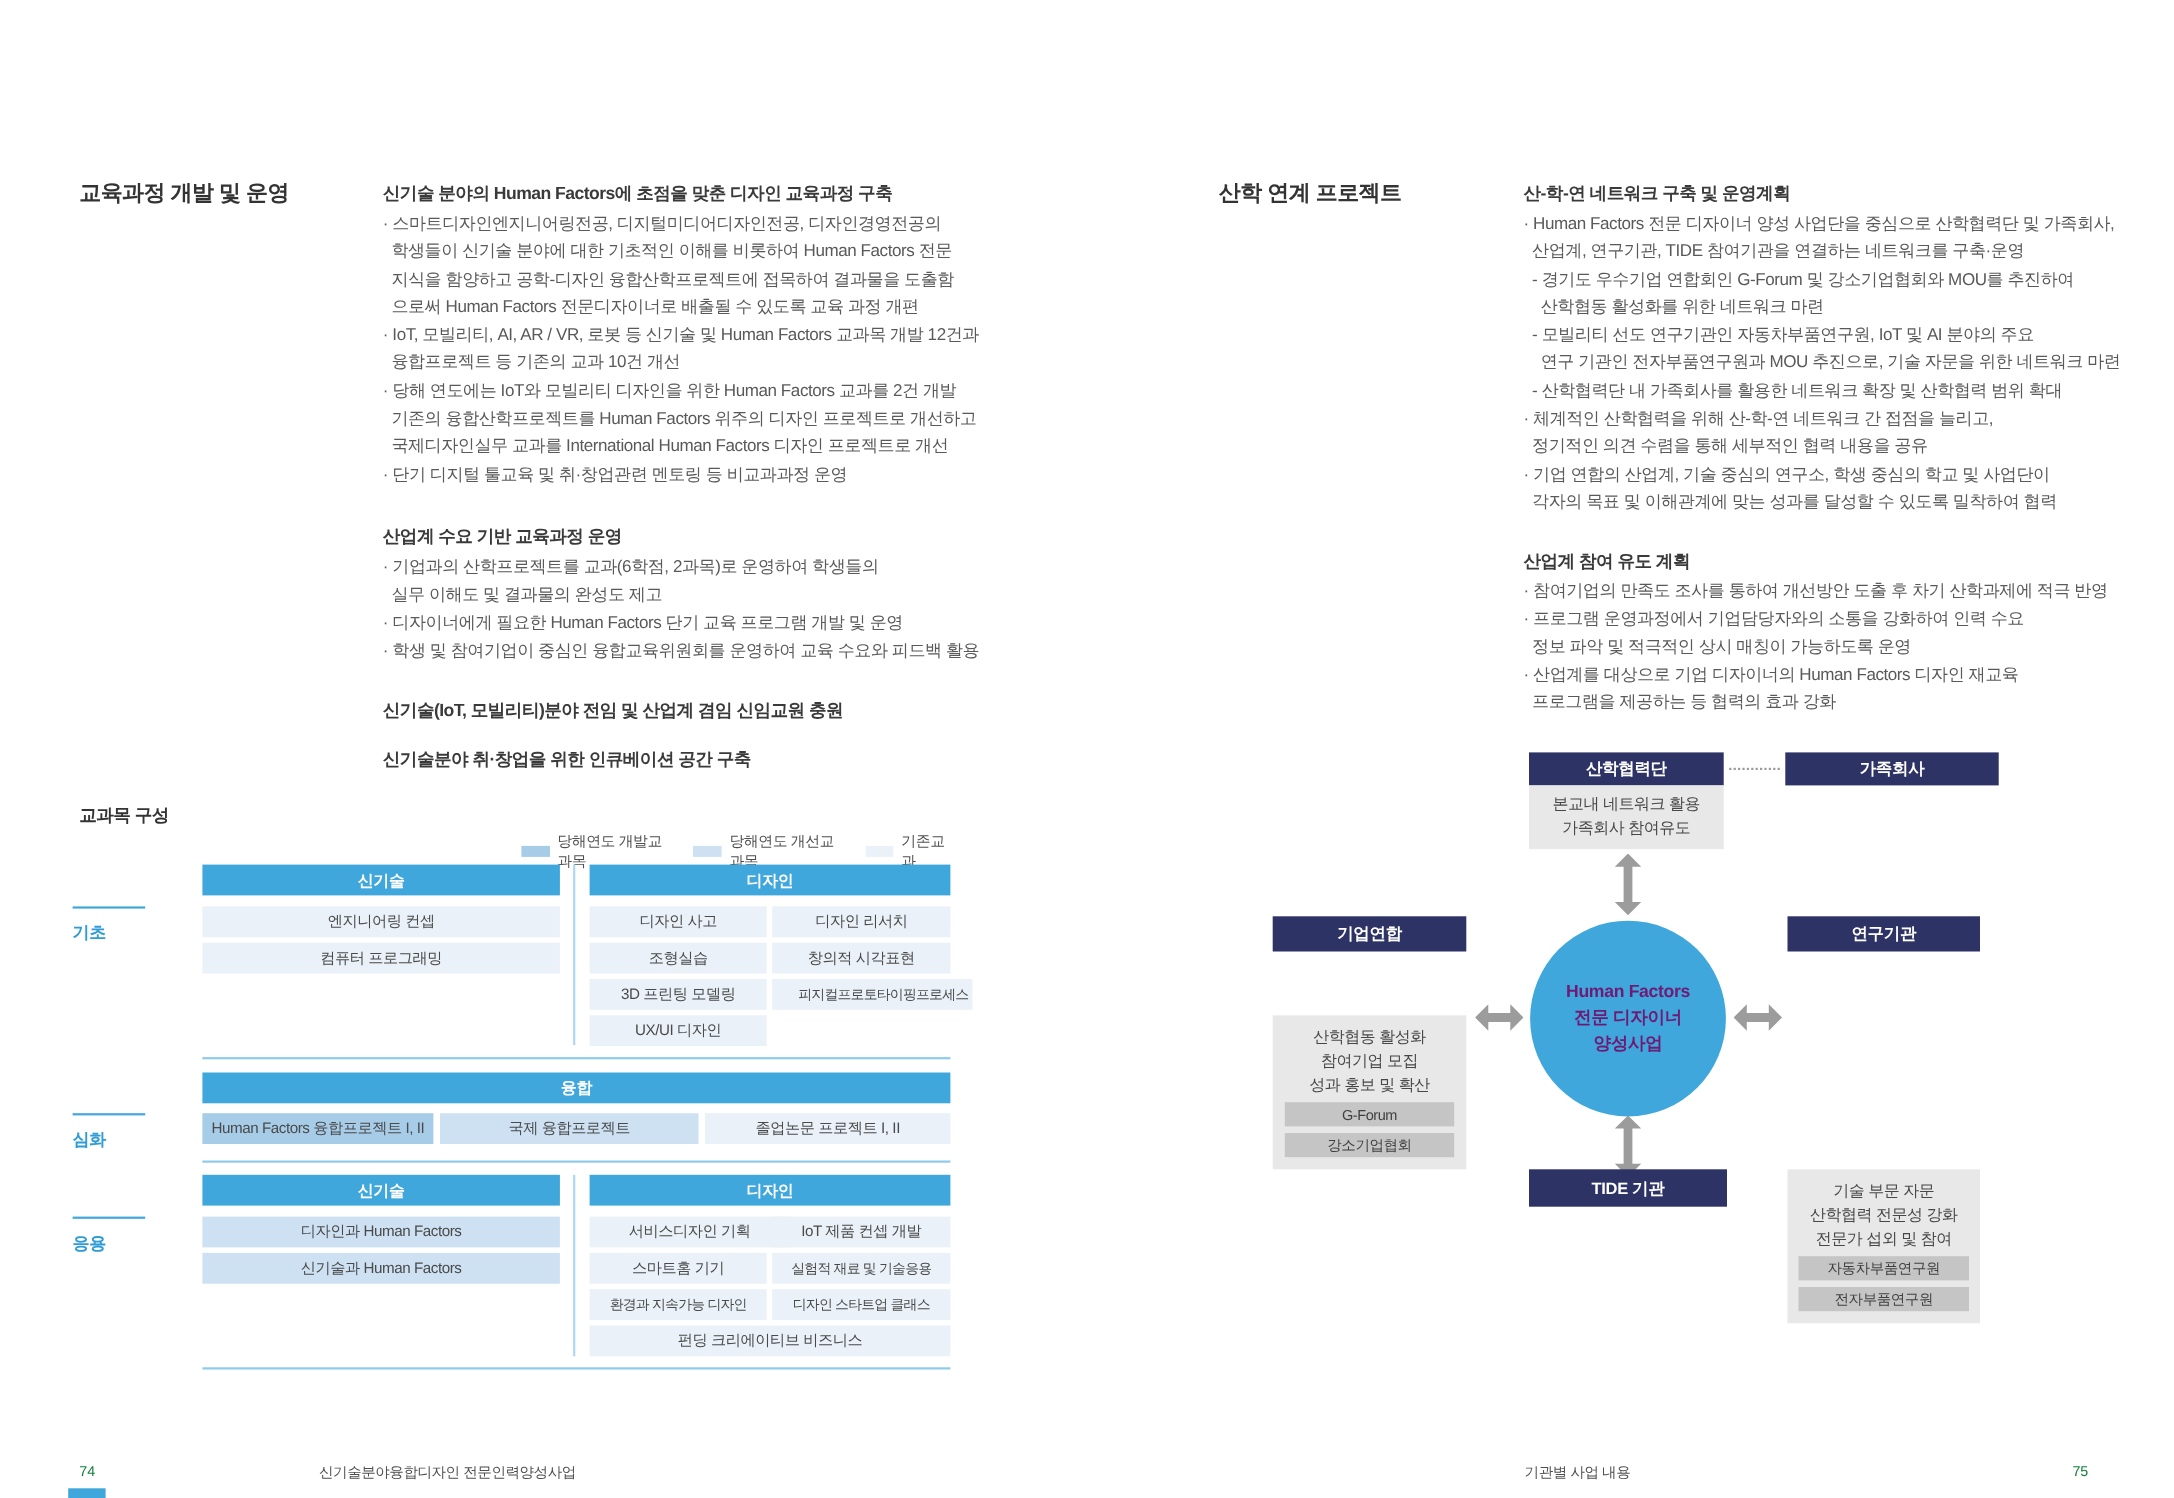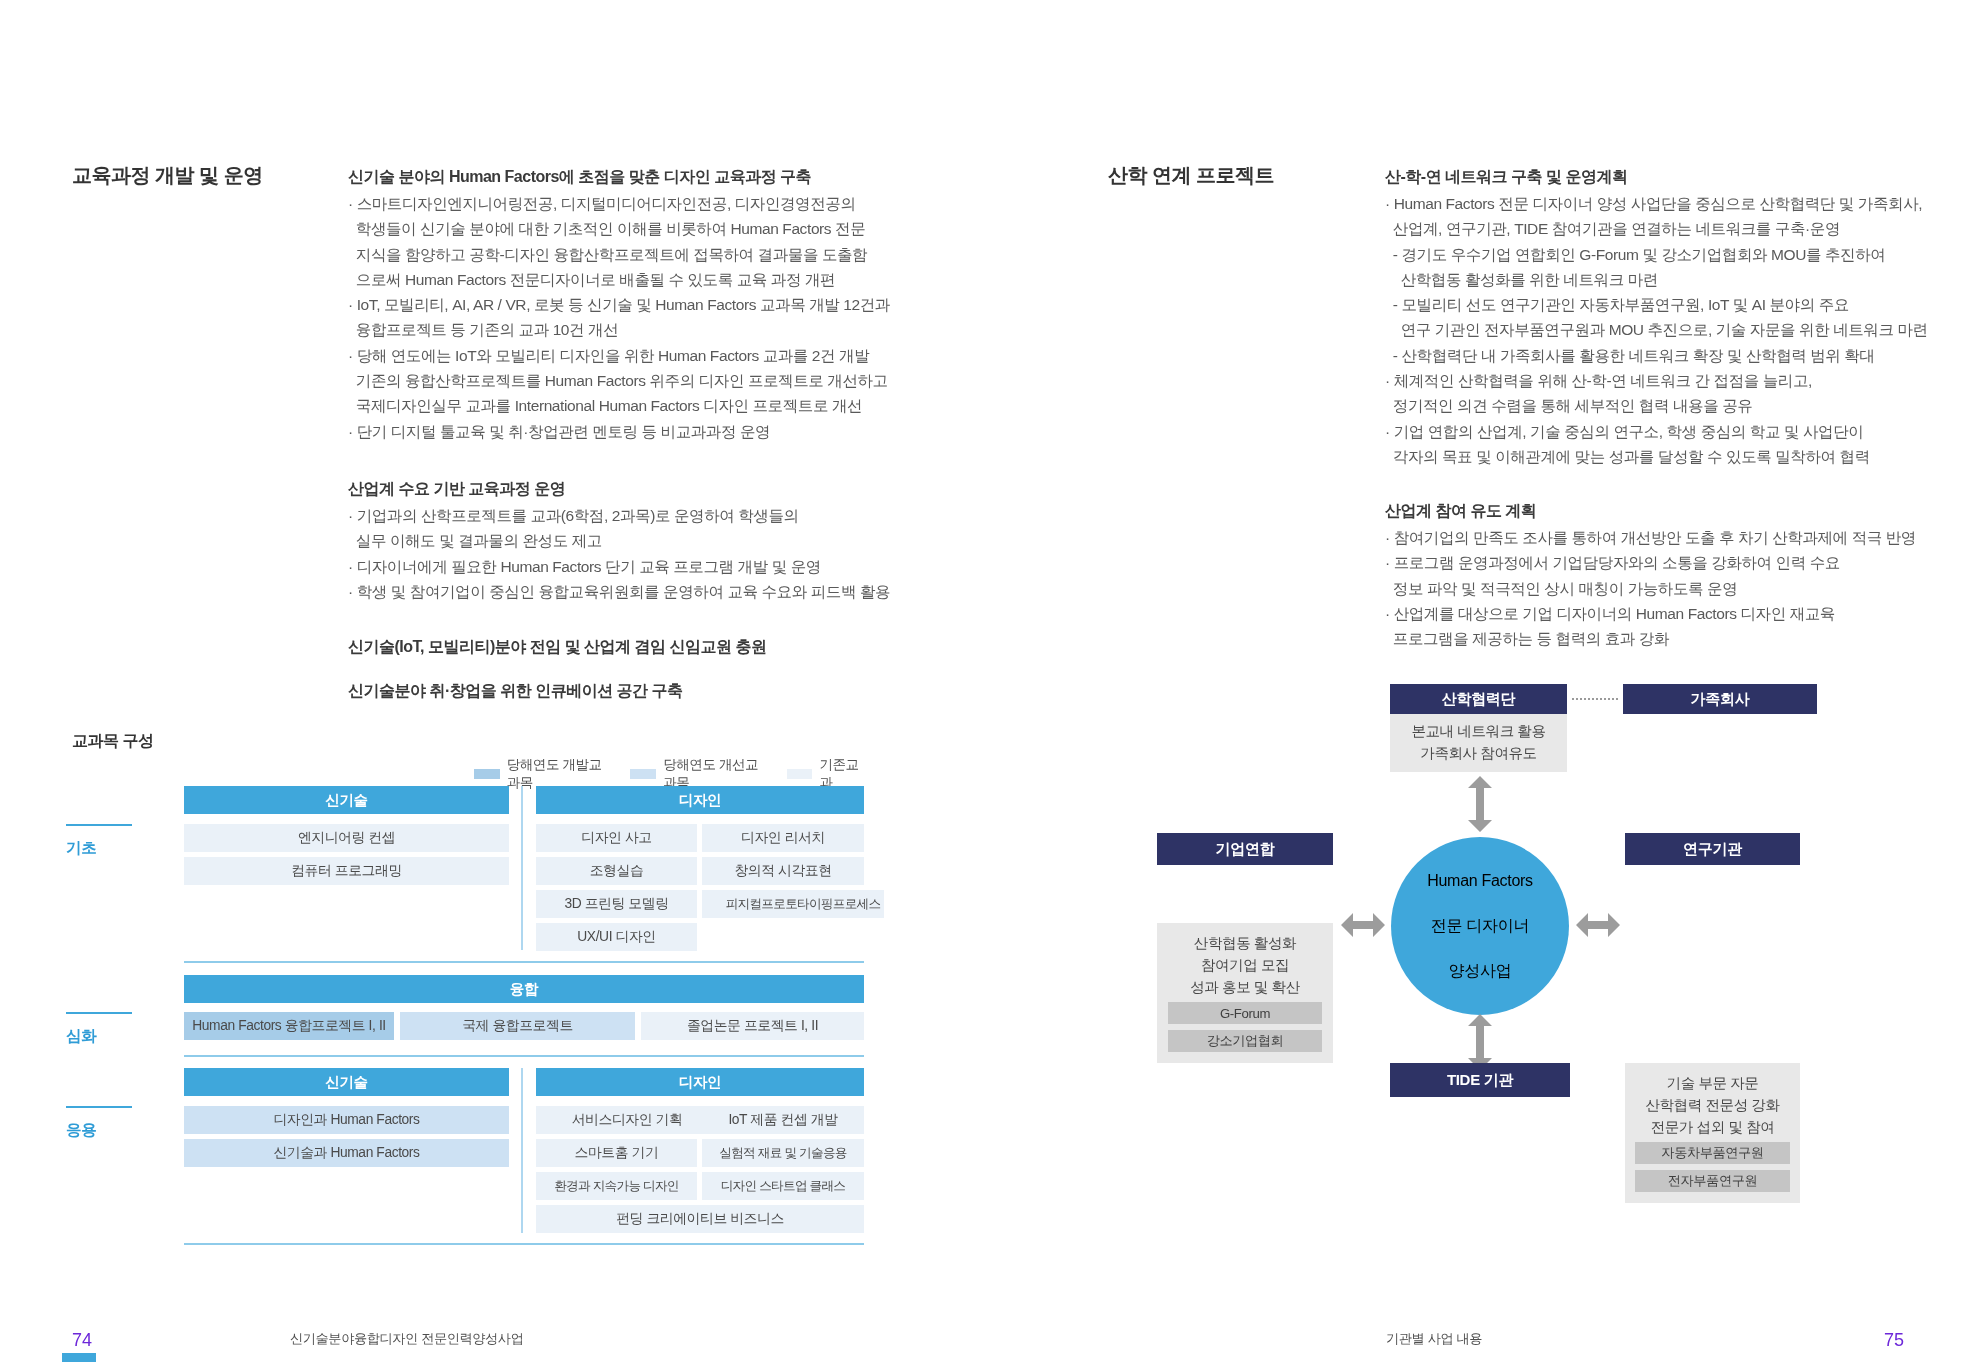--- a/index.html
+++ b/index.html
@@ -25,24 +25,24 @@
   .tight{font-size:12.6px;letter-spacing:-0.7px;}
   .sectline{height:2px;background:#8ecbea;}
   .vdivider{width:2px;background:#aed7f0;}
   .lvlline{height:2px;background:#3fa7db;}
   .lvl{font-size:15.5px;font-weight:bold;color:#2f9cd6;letter-spacing:-0.3px;}
   
   .navyhead{background:#2e3365;color:#ffffff;font-weight:bold;font-size:15px;display:flex;align-items:center;justify-content:center;letter-spacing:-0.3px;}
   .graybody{background:#e8e8e8;color:#474747;font-size:14.5px;text-align:center;letter-spacing:-0.4px;position:relative;}
   .gb-line{line-height:22px;}
   .tag{position:absolute;background:#c5c5c5;color:#3f3f3f;font-size:13.2px;height:22px;display:flex;align-items:center;justify-content:center;letter-spacing:-0.4px;}
-  .circle{background:#3fa7db;border-radius:50%;display:flex;flex-direction:column;align-items:center;justify-content:center;color:#000000;font-weight:normal;font-size:16px;line-height:24px;letter-spacing:-0.3px;text-align:center;gap:21px;}
+  .circle{background:#3fa7db;border-radius:50%;display:flex;flex-direction:column;align-items:center;justify-content:center;color:#701a75;font-weight:bold;font-size:16px;line-height:24px;letter-spacing:-0.3px;text-align:center;}
   .dotline{border-top:2px dotted #9a9a9a;height:0;}
   .arrow{fill:#9c9c9c;}
-  .footer-num{font-size:18px;color:#6d28d9;}
+  .footer-num{font-size:13px;color:#15803d;}
   .footer-lb{font-size:13.2px;color:#4f4f4f;letter-spacing:-0.4px;}
   .cornermark{background:#3fa7db;}
 </style>
 </head>
 <body>
 
 <div class="page">
 
   <div class="abs pgtitle" style="left:72px;top:162px;">교육과정 개발 및 운영</div>
 

